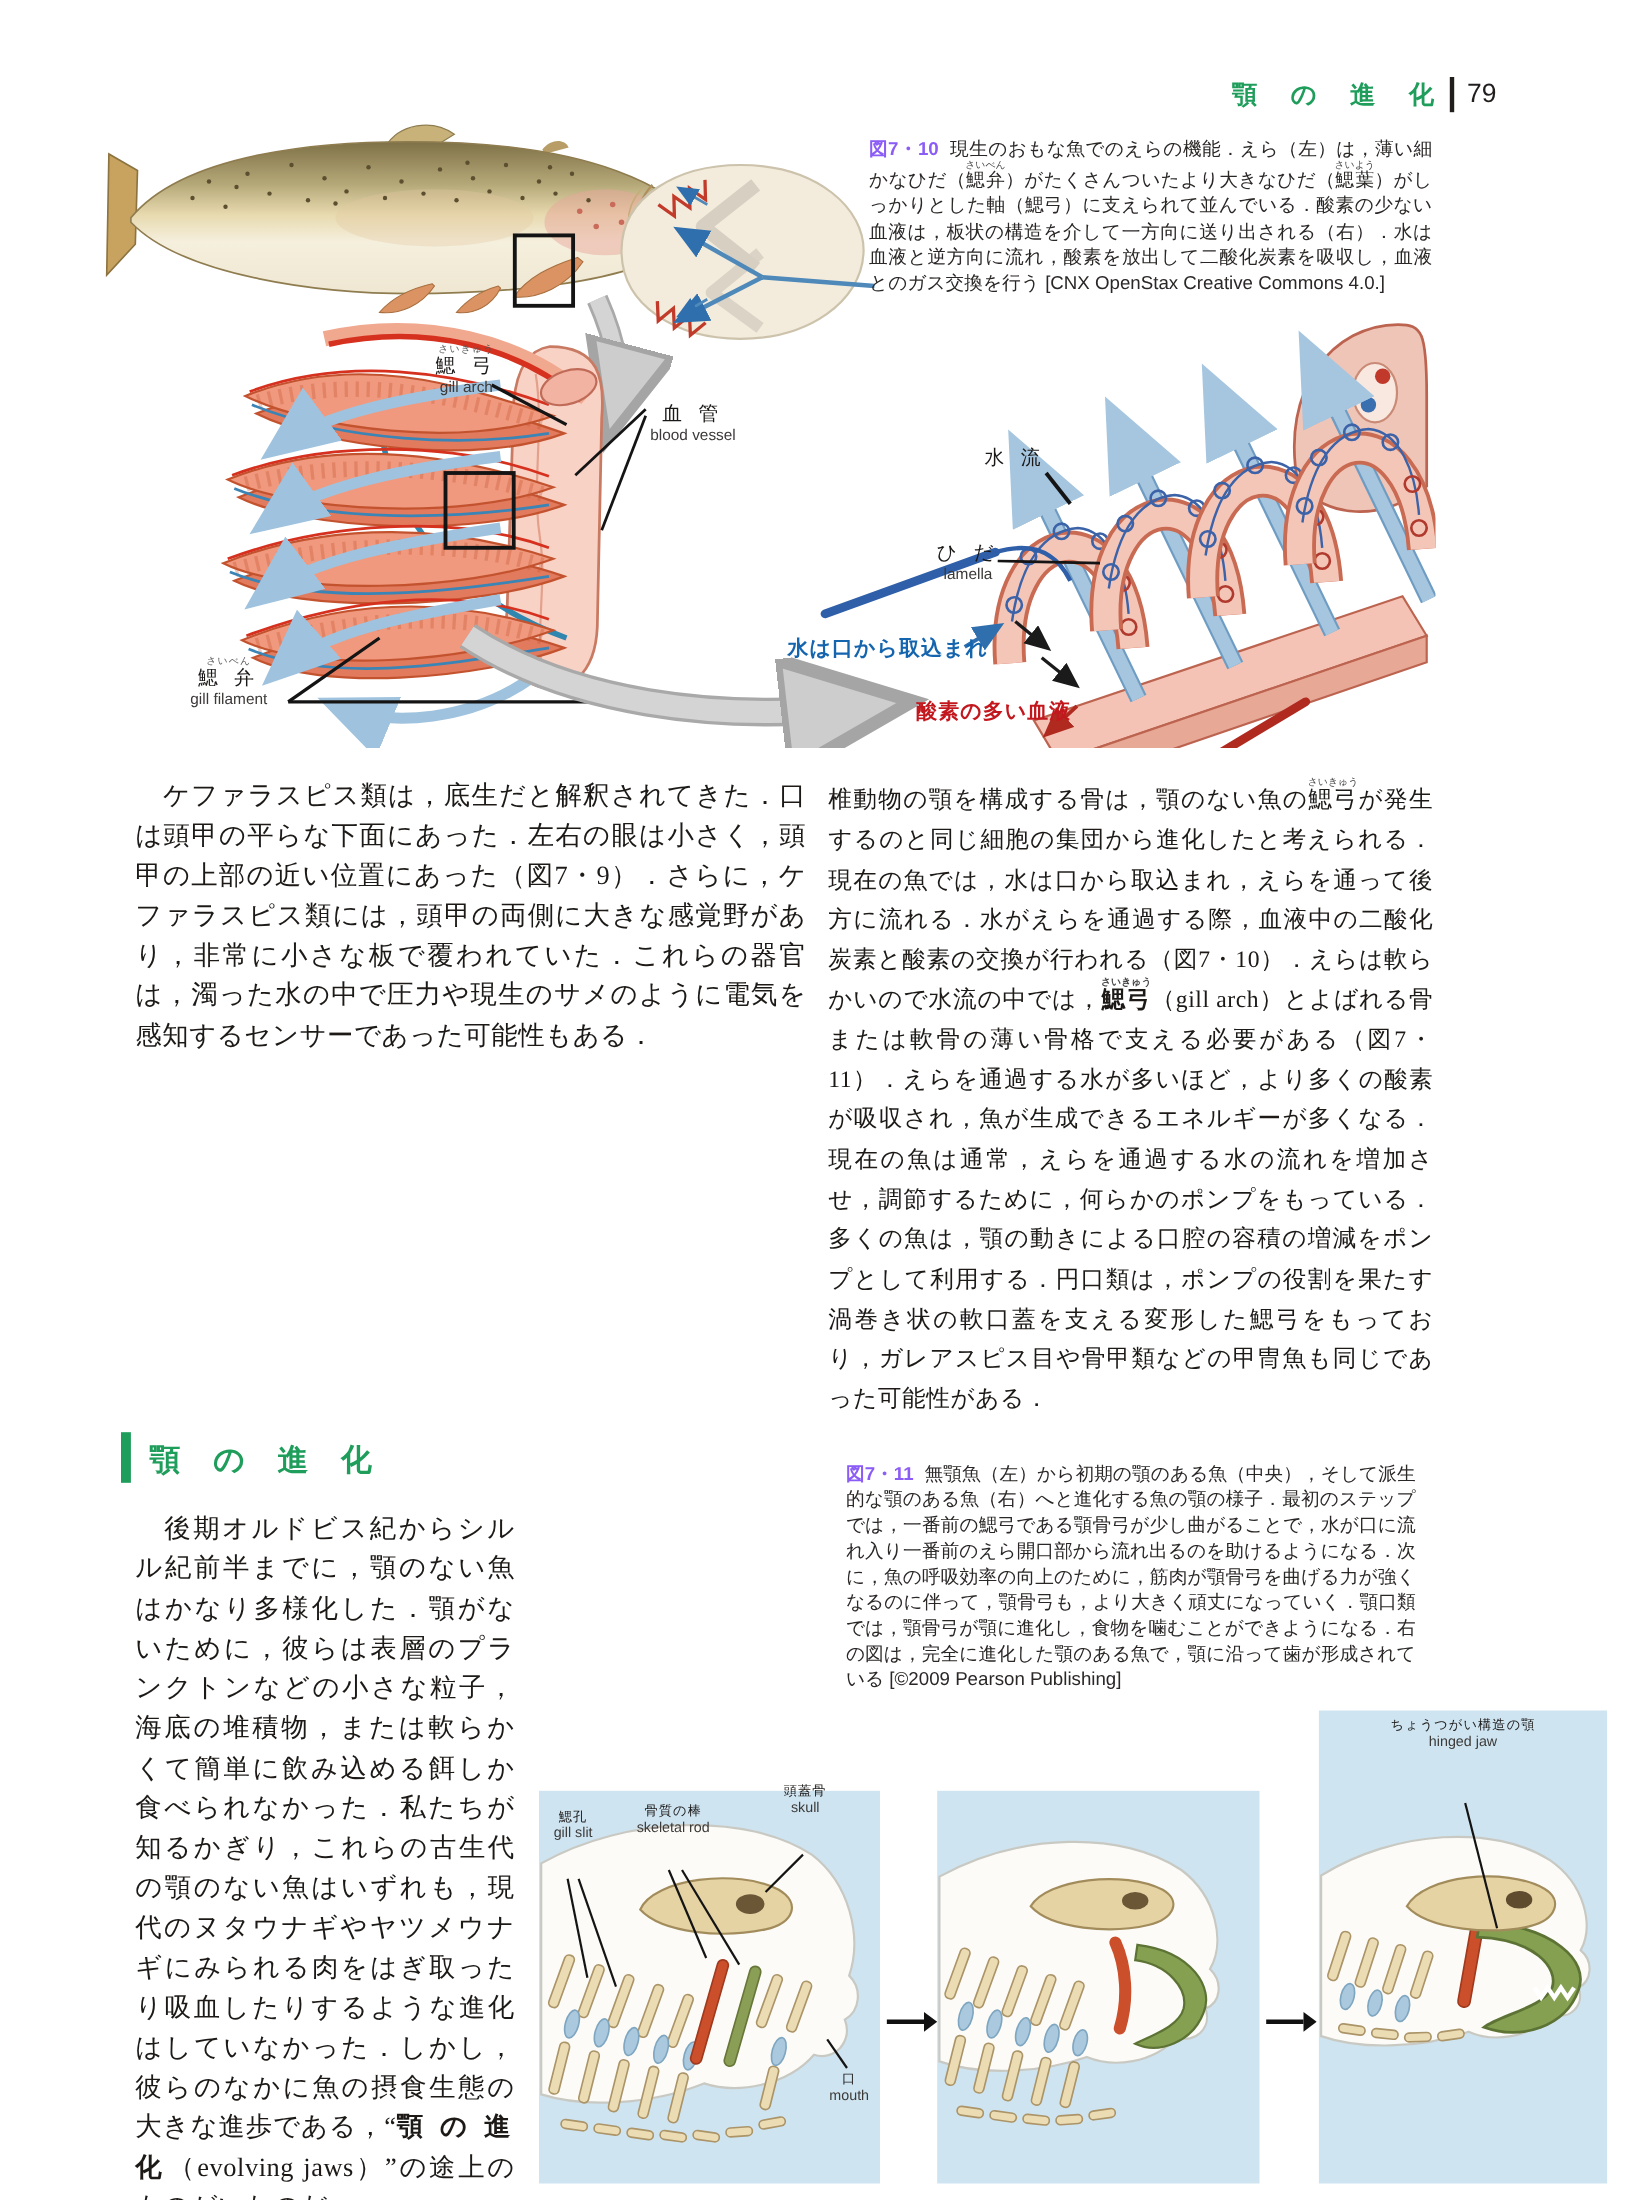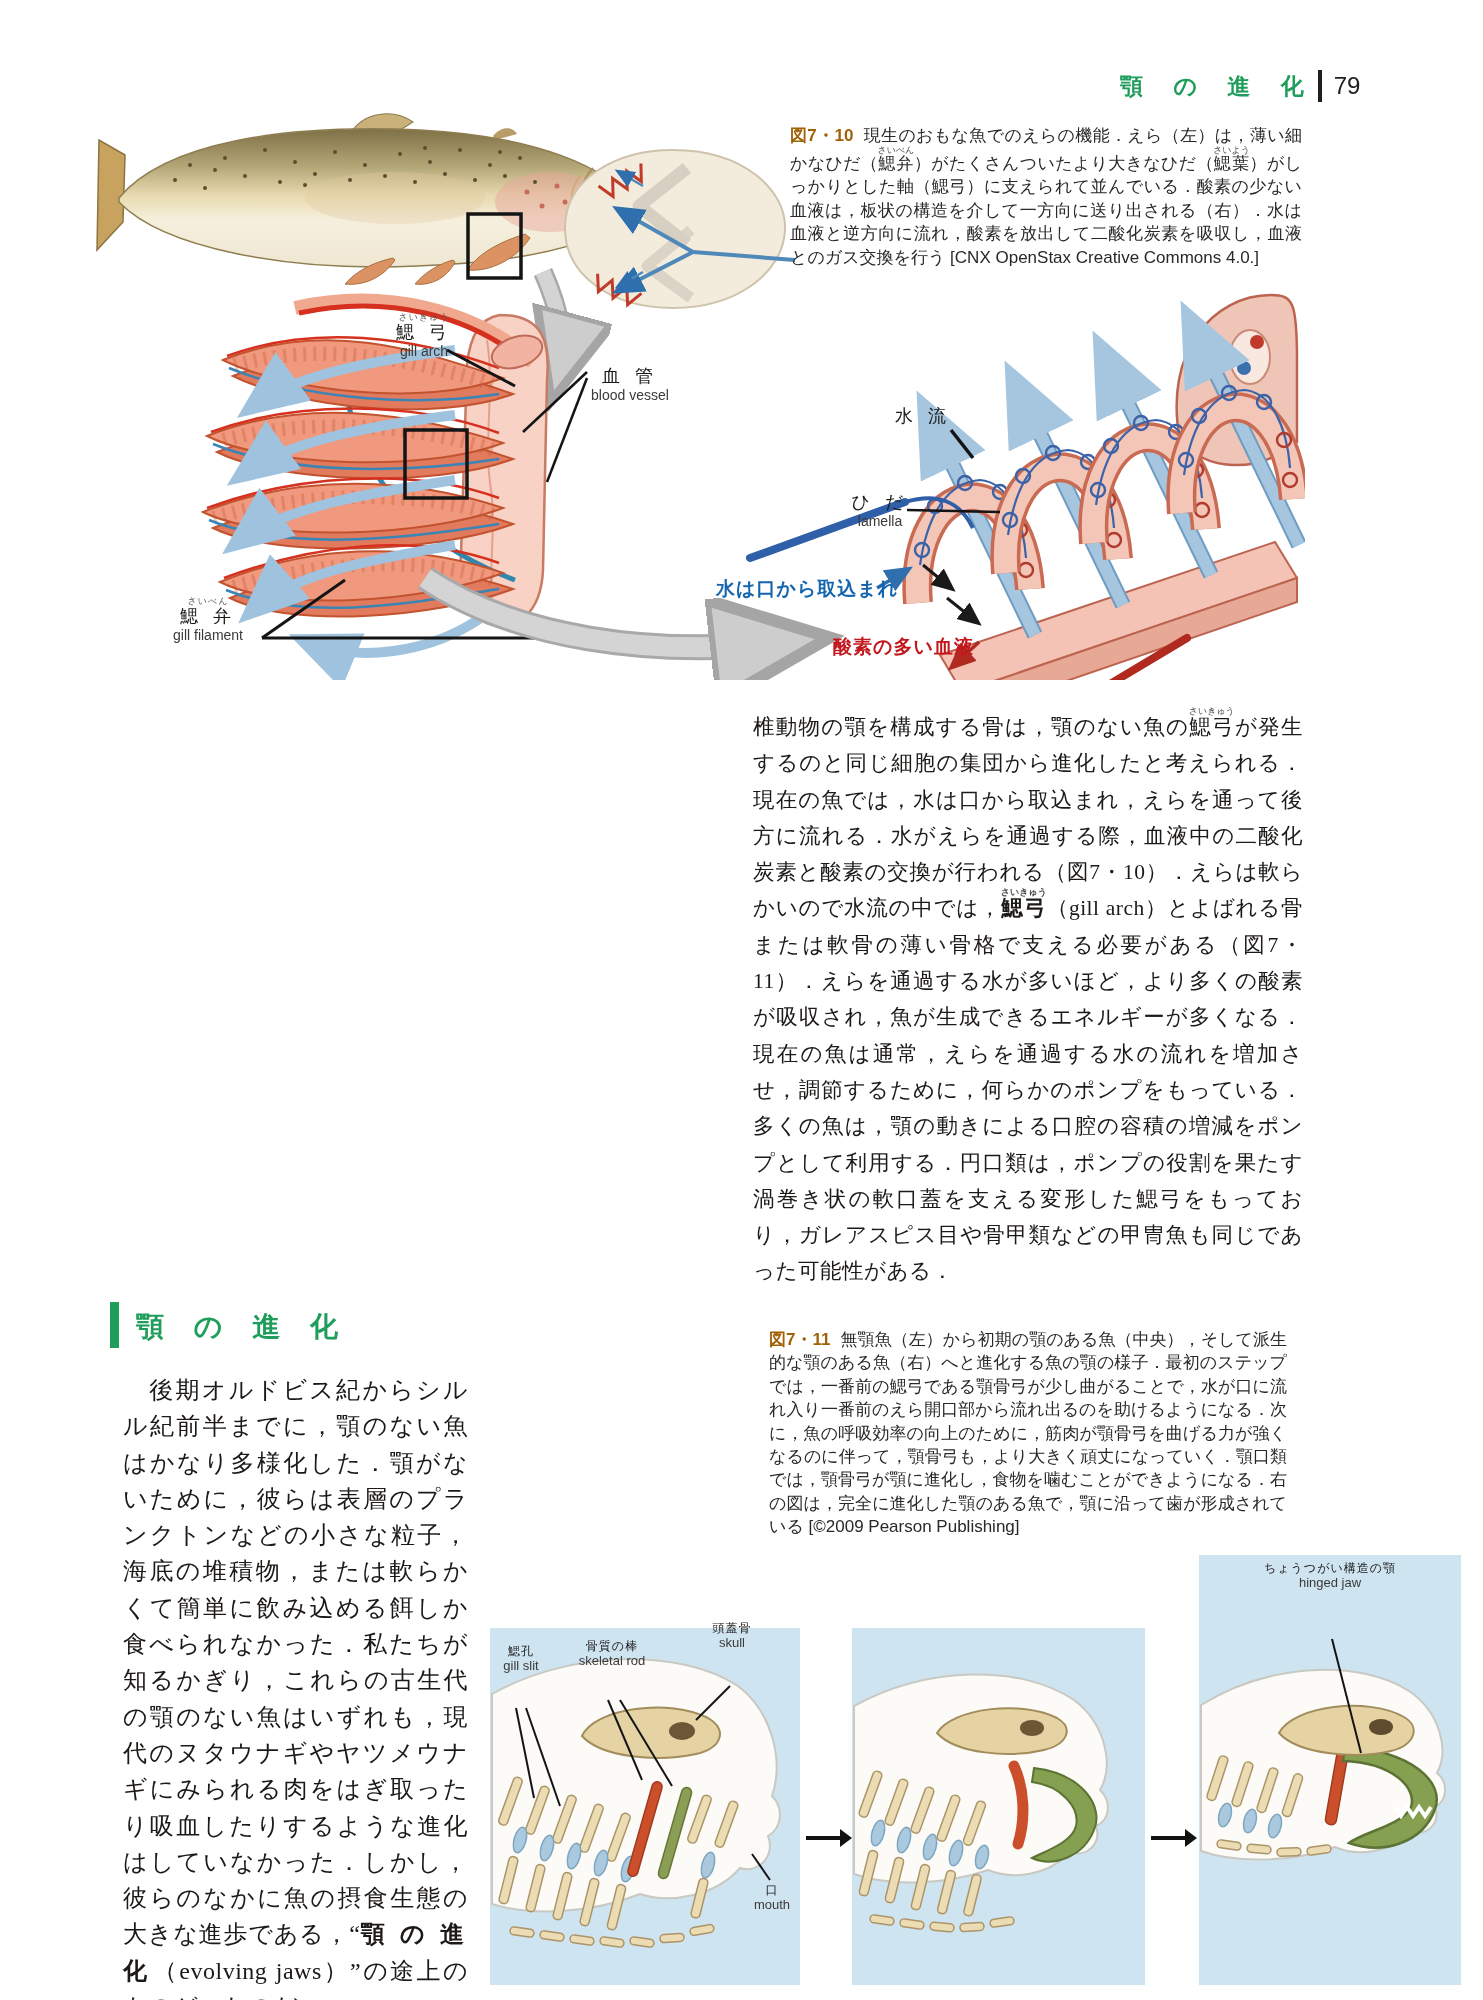--- a/index.html
+++ b/index.html
@@ -6,21 +6,21 @@
   .page{position:relative;width:1483px;height:2000px;background:#ffffff;overflow:hidden;
         font-family:"Liberation Sans","DejaVu Sans",sans-serif;color:#221e1d;}
   .abs{position:absolute;}
   
   .hdr{display:flex;align-items:center;}
   .hdr-title{color:#1f9d5b;font-size:23px;font-weight:bold;letter-spacing:12px;}
   .hdr-bar{width:4px;height:32px;background:#221e1d;margin:0 12px 0 2px;}
   .hdr-page{font-size:24px;color:#221e1d;font-family:"Liberation Sans",sans-serif;text-align:center;}
   
   .cap{font-size:17px;line-height:23.4px;text-align:justify;color:#2a2726;}
-  .figlabel{color:#a16207;font-weight:bold;margin-right:10px;}
+  .figlabel{color:#8b5cf6;font-weight:bold;margin-right:10px;}
   ruby rt{font-size:9px;color:#444;letter-spacing:0;}
   
   .jbody{font-family:"Liberation Serif","DejaVu Serif",serif;color:#1c1917;
          text-align:justify;}
   .jbody p{margin:0;}
   .col-left{font-size:24px;line-height:36.3px;letter-spacing:0.5px;}
   .col-right{font-size:21.5px;line-height:36.3px;letter-spacing:0.5px;}
   .gothic-bold{font-family:"Liberation Sans","DejaVu Sans",sans-serif;font-weight:bold;}
   
   .sec-bar{width:9px;height:46px;background:#1f9d5b;}
@@ -312,20 +312,21 @@
     <div class="ja">水 流</div>
   </div>
   <div class="abs flb" style="left:838px;top:492px;width:84px;">
     <div class="ja">ひ だ</div>
     <div class="en">lamella</div>
   </div>
   <div class="abs lab-blue" style="left:716px;top:576px;">水は口から取込まれ</div>
   <div class="abs lab-red" style="left:833px;top:634px;">酸素の多い血液</div>
 
   <div class="abs jbody col-left" style="left:123px;top:706px;width:610px;">
+    <p>　ケファラスピス類は，底生だと解釈されてきた．口は頭甲の平らな下面にあった．左右の眼は小さく，頭甲の上部の近い位置にあった（図7・9）．さらに，ケファラスピス類には，頭甲の両側に大きな感覚野があり，非常に小さな板で覆われていた．これらの器官は，濁った水の中で圧力や現生のサメのように電気を感知するセンサーであった可能性もある．</p>
   </div>
 
   <div class="abs jbody col-right" style="left:753px;top:706px;width:550px;">
     <p><span>椎動物の顎を構成する骨は，顎のない魚の</span><ruby><span>鰓弓</span><rt>さいきゅう</rt></ruby><span>が発生するのと同じ細胞の集団から進化したと考えられる．現在の魚では，水は口から取込まれ，えらを通って後方に流れる．水がえらを通過する際，血液中の二酸化炭素と酸素の交換が行われる（図7・10）．えらは軟らかいので水流の中では，</span><strong class="gothic-bold"><ruby><span>鰓弓</span><rt>さいきゅう</rt></ruby></strong><span>（gill arch）とよばれる骨または軟骨の薄い骨格で支える必要がある（図7・11）．えらを通過する水が多いほど，より多くの酸素が吸収され，魚が生成できるエネルギーが多くなる．現在の魚は通常，えらを通過する水の流れを増加させ，調節するために，何らかのポンプをもっている．多くの魚は，顎の動きによる口腔の容積の増減をポンプとして利用する．円口類は，ポンプの役割を果たす渦巻き状の軟口蓋を支える変形した鰓弓をもっており，ガレアスピス目や骨甲類などの甲冑魚も同じであった可能性がある．</span></p>
   </div>
 
   <div class="abs sec-bar" style="left:110px;top:1302px;"></div>
   <div class="abs sec-head" style="left:136px;top:1308px;">顎 の 進 化</div>
 
   <div class="abs jbody col-left" style="left:123px;top:1372px;width:610px;">

